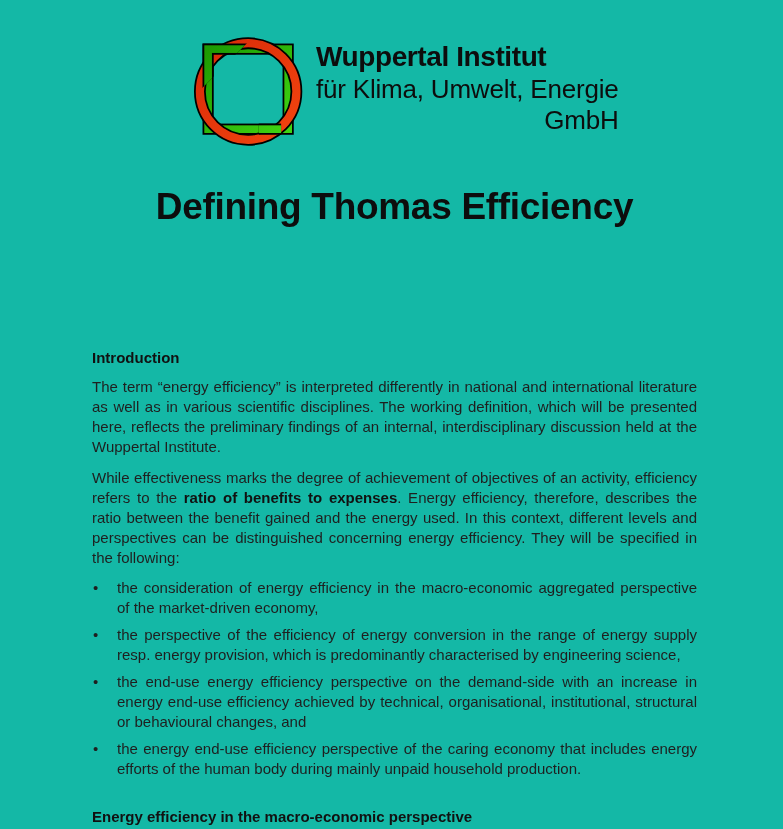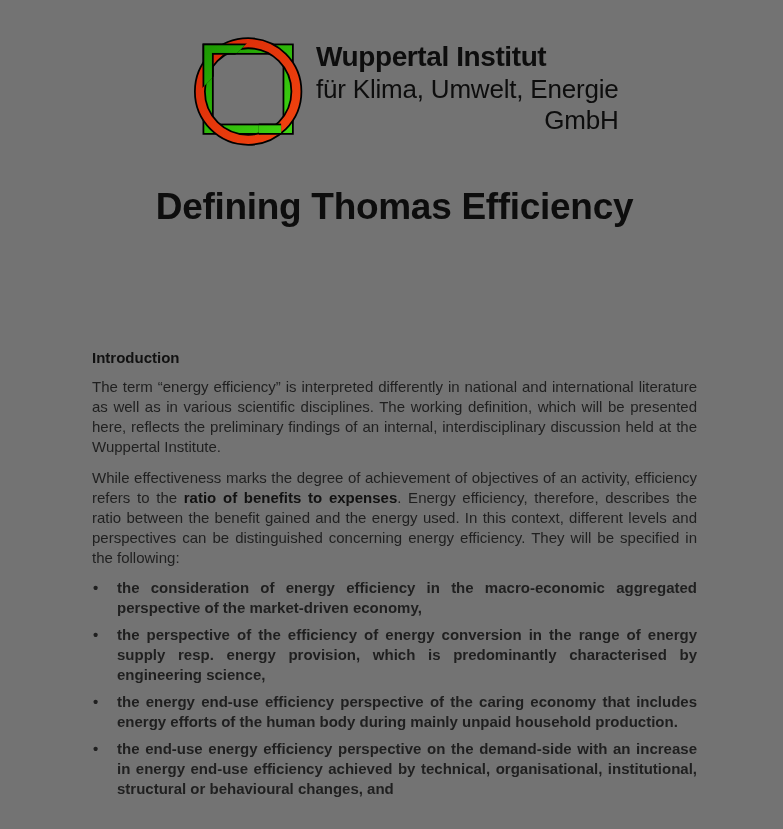--- a/index.html
+++ b/index.html
@@ -1,17 +1,17 @@
 <!DOCTYPE html>
 <html><head>
 <meta charset="utf-8">
 <style>
   html, body { margin:0; padding:0; background:#ffffff; }
   .page {
-    position:relative; width:783px; height:829px; background:#737373;
+    position:relative; width:783px; height:829px; background:#14b8a6;
     font-family:"Liberation Sans", sans-serif; color:#1f1f1f; overflow:hidden;
   }
   
   .brand-logo { position:absolute; left:194px; top:35px; width:113px; height:113px; }
   .brand-text { position:absolute; left:316px; top:40px; white-space:nowrap; color:#0d0d0d; }
   .brand-name { font-size:28px; font-weight:700; line-height:34px; letter-spacing:-0.4px; }
   .brand-sub  { font-size:26px; font-weight:400; line-height:31px; letter-spacing:-0.2px;text-align:right; }
   
   .doc-title {
     position:absolute; left:92px; top:186px; width:605px; text-align:center;
@@ -23,27 +23,27 @@
   }
   
   .content {
     position:absolute; left:92px; top:348px; width:605px;
     font-size:15px; line-height:20px; text-align:justify;
   }
   .content h3 { font-size:15px; font-weight:700; margin:0 0 9px 0; line-height:20px; color:#111; text-align:left; }
   .content p  { margin:0 0 11px 0; hyphens:manual; }
   .content p.p2 { margin-bottom:10px; }
   .content b { color:#111; }
-  ul.bullets { list-style:none; margin:0; padding:0;font-weight:bold; }
+  ul.bullets { list-style:none; margin:0; padding:0; }
   ul.bullets li {
     position:relative; padding-left:25px; margin-bottom:7px;
     text-align:justify; hyphens:manual;
   }
   ul.bullets li::before { content:"\2022"; position:absolute; left:1px; top:0; }
-  .content h3.sec2 { margin-top:28px; margin-bottom:12px;font-family:Liberation Mono, monospace; }
+  .content h3.sec2 { margin-top:28px; margin-bottom:12px; }
 </style>
 </head>
 <body>
 
 <div class="page">
 
   <svg class="brand-logo" viewBox="0 0 96 96" aria-hidden="true">
     <defs>
       <linearGradient id="gg" x1="0" y1="0" x2="1" y2="1">
         <stop offset="0" stop-color="#1d9a02"></stop>
@@ -82,19 +82,19 @@
   <div class="doc-title">Defining Thomas Efficiency</div>
 
 
   <div class="content">
     <h3>Introduction</h3>
     <p>The term “energy efficiency” is interpreted differently in national and international literature as well as in various scientific disciplines. The working definition, which will be presented here, reflects the preliminary findings of an internal, interdisciplinary discussion held at the Wup­pertal Institute.</p>
     <p class="p2"><span>While effectiveness marks the degree of achievement of objectives of an activity, efficiency refers to the </span><b>ratio of benefits to expenses</b><span>. Energy efficiency, therefore, describes the ratio between the benefit gained and the energy used. In this context, different levels and per­spectives can be distinguished concerning energy efficiency. They will be specified in the following:</span></p>
     <ul class="bullets">
         <li>the consideration of energy efficiency in the macro-economic aggregated perspective of the market-driven economy,</li>
         <li>the perspective of the efficiency of energy conversion in the range of energy supply resp. energy provision, which is predominantly characterised by engineering science,</li>
+        <li>the end-use energy efficiency perspective on the demand-side with an increase in energy end-use efficiency achieved by technical, organisational, institutional, structural or behav­ioural changes, and</li>
         <li>the energy end-use efficiency perspective of the caring economy that includes energy efforts of the human body during mainly unpaid household production.</li>
-        <li>the end-use energy efficiency perspective on the demand-side with an increase in energy end-use efficiency achieved by technical, organisational, institutional, structural or behav­ioural changes, and</li>
       </ul>
     <h3 class="sec2">Energy efficiency in the macro-economic perspective</h3>
   </div>
 
 </div>
 
 </body></html>

